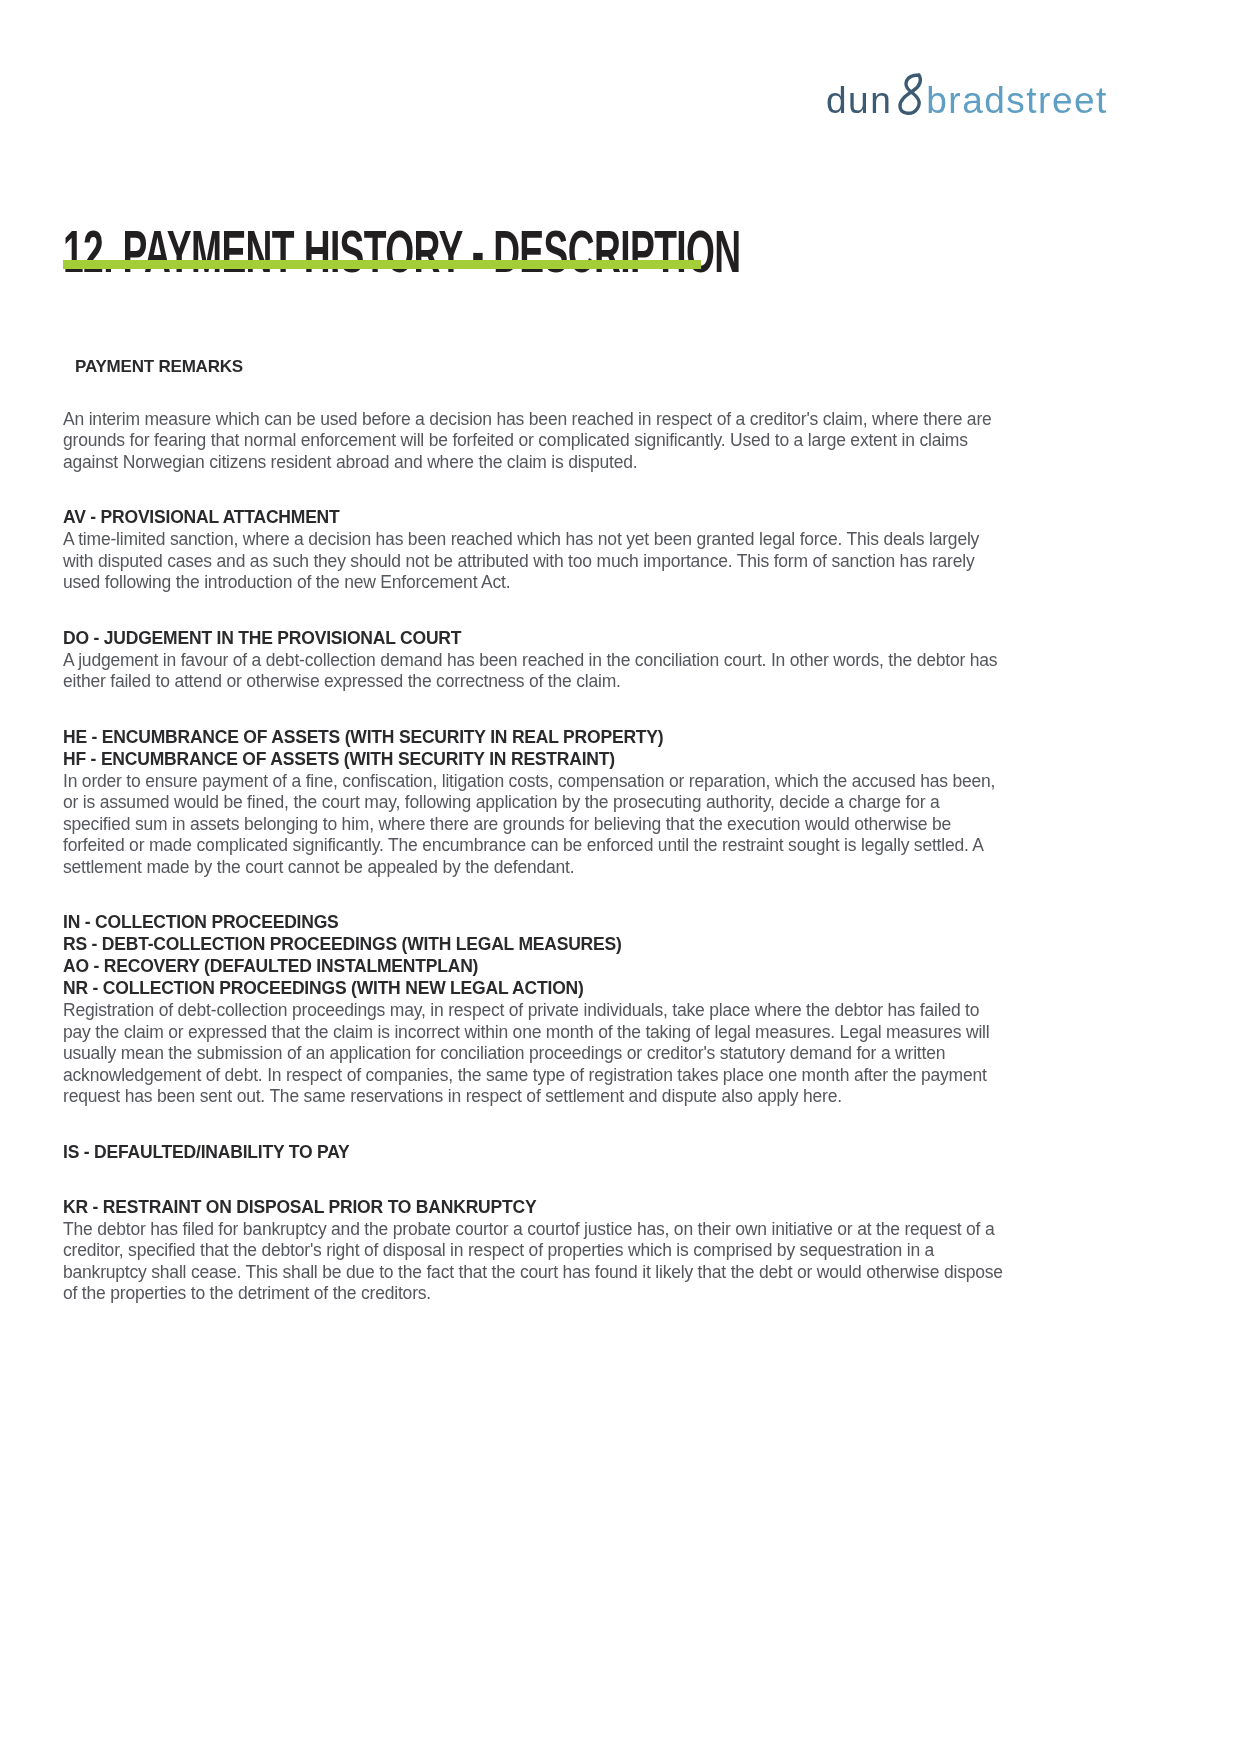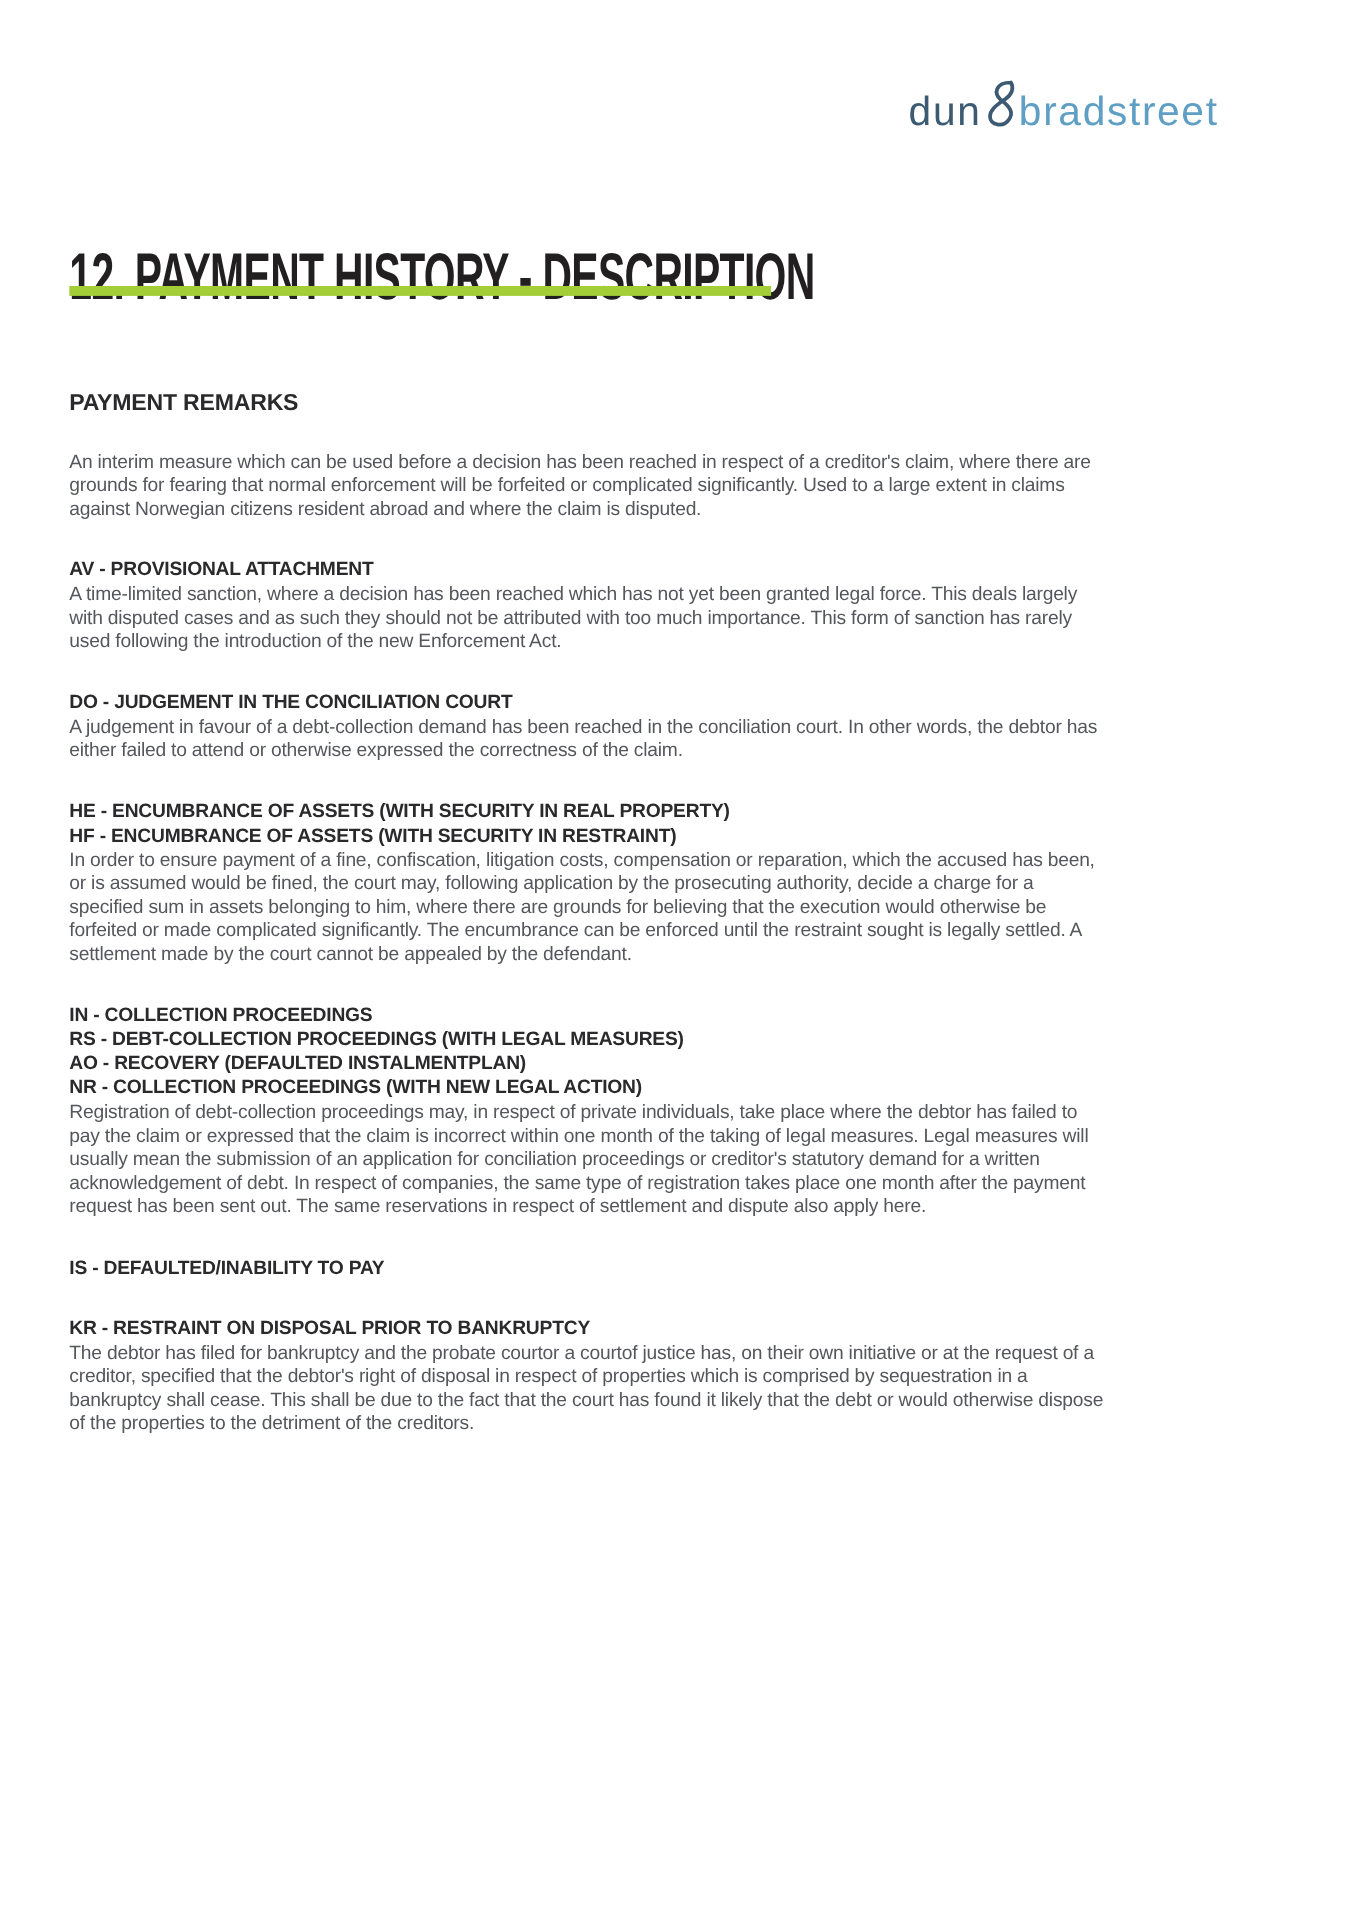--- a/index.html
+++ b/index.html
@@ -62,22 +62,22 @@
     top: 356px;
     width: 945px;
     font-size: 17.5px;
     line-height: 21.5px;
     letter-spacing: -0.2px;
     color: var(--body-color, #55575c);
   }
   .intro-heading {
     font-weight: bold;
     color: var(--heading-color, #2a2a2c);
-    margin: 0 0 31px 0;
-    font-size: 21px;
+    margin: 0 0 31px 12px;
+    font-size: 17px;
   }
   .remark-section { margin: 0 0 33px 0; }
   .remark-section h3.code {
     margin: 0;
     font-size: 17.5px;
     line-height: 22px;
     font-weight: bold;
     color: var(--heading-color, #2a2a2c);
     letter-spacing: -0.2px;
   }
@@ -118,21 +118,21 @@
   <section class="remark-section">
           <p class="body">An interim measure which can be used before a decision has been reached in respect of a creditor's claim, where there are grounds for fearing that normal enforcement will be forfeited or complicated significantly. Used to a large extent in claims against Norwegian citizens resident abroad and where the claim is disputed.</p>
   </section>
 
   <section class="remark-section">
     <h3 class="code">AV - PROVISIONAL ATTACHMENT</h3>
           <p class="body">A time-limited sanction, where a decision has been reached which has not yet been granted legal force. This deals largely with disputed cases and as such they should not be attributed with too much importance. This form of sanction has rarely used following the introduction of the new Enforcement Act.</p>
   </section>
 
   <section class="remark-section">
-    <h3 class="code">DO - JUDGEMENT IN THE CONCILIATION COURT</h3>
+    <h3 class="code">DO - JUDGEMENT IN THE PROVISIONAL COURT</h3>
           <p class="body">A judgement in favour of a debt-collection demand has been reached in the conciliation court. In other words, the debtor has either failed to attend or otherwise expressed the correctness of the claim.</p>
   </section>
 
   <section class="remark-section">
     <h3 class="code">HE - ENCUMBRANCE OF ASSETS (WITH SECURITY IN REAL PROPERTY)</h3>
           <h3 class="code">HF - ENCUMBRANCE OF ASSETS (WITH SECURITY IN RESTRAINT)</h3>
           <p class="body">In order to ensure payment of a fine, confiscation, litigation costs, compensation or reparation, which the accused has been, or is assumed would be fined, the court may, following application by the prosecuting authority, decide a charge for a specified sum in assets belonging to him, where there are grounds for believing that the execution would otherwise be forfeited or made complicated significantly. The encumbrance can be enforced until the restraint sought is legally settled. A settlement made by the court cannot be appealed by the defendant.</p>
   </section>
 
   <section class="remark-section">

